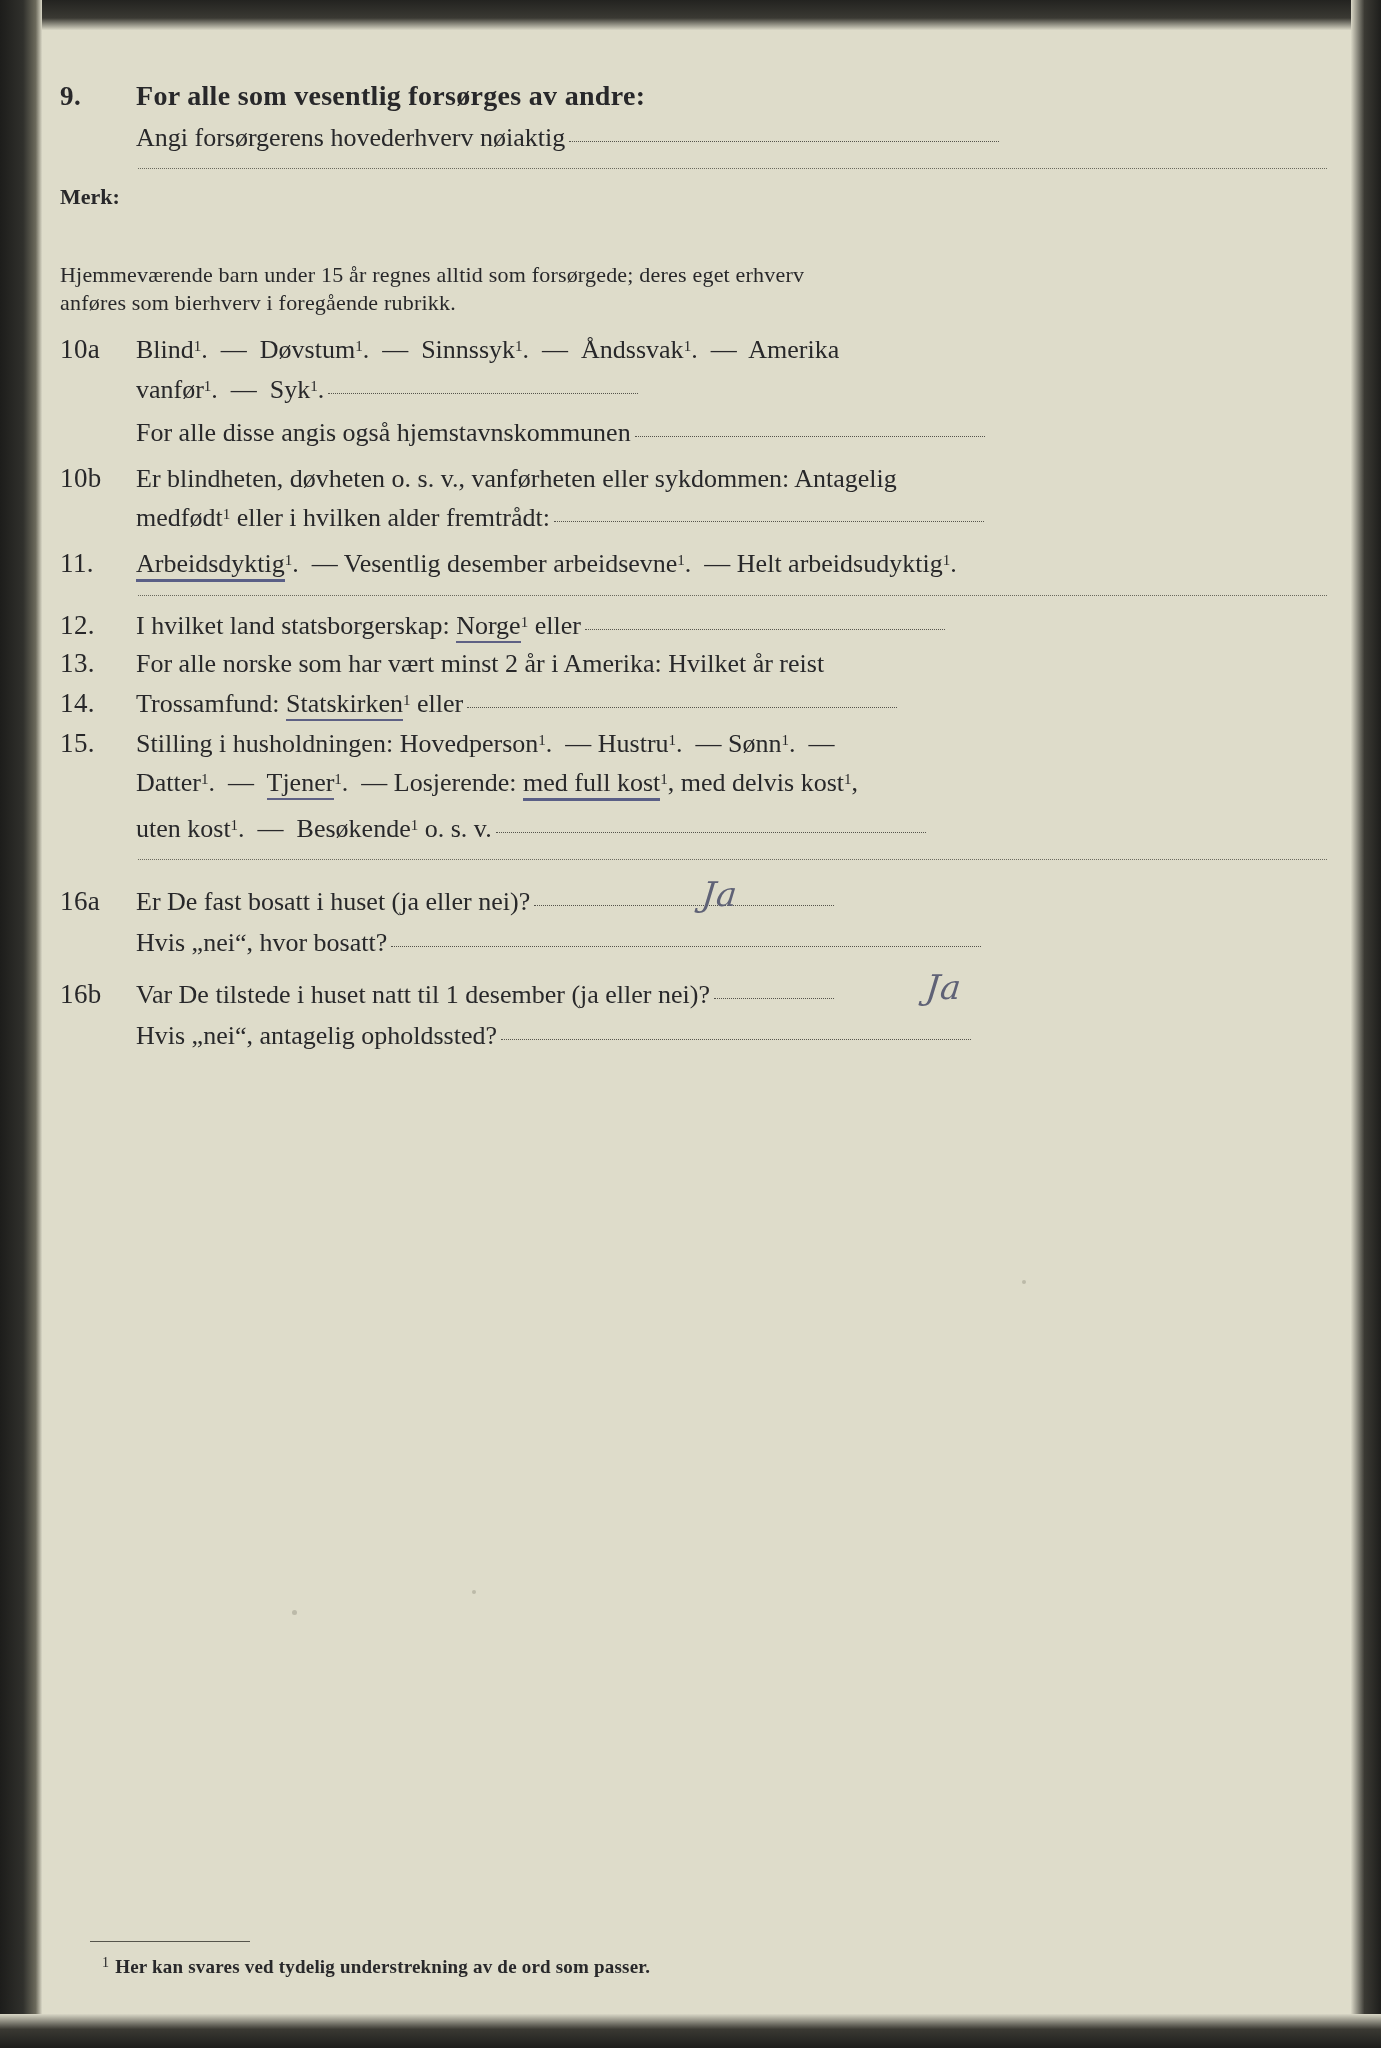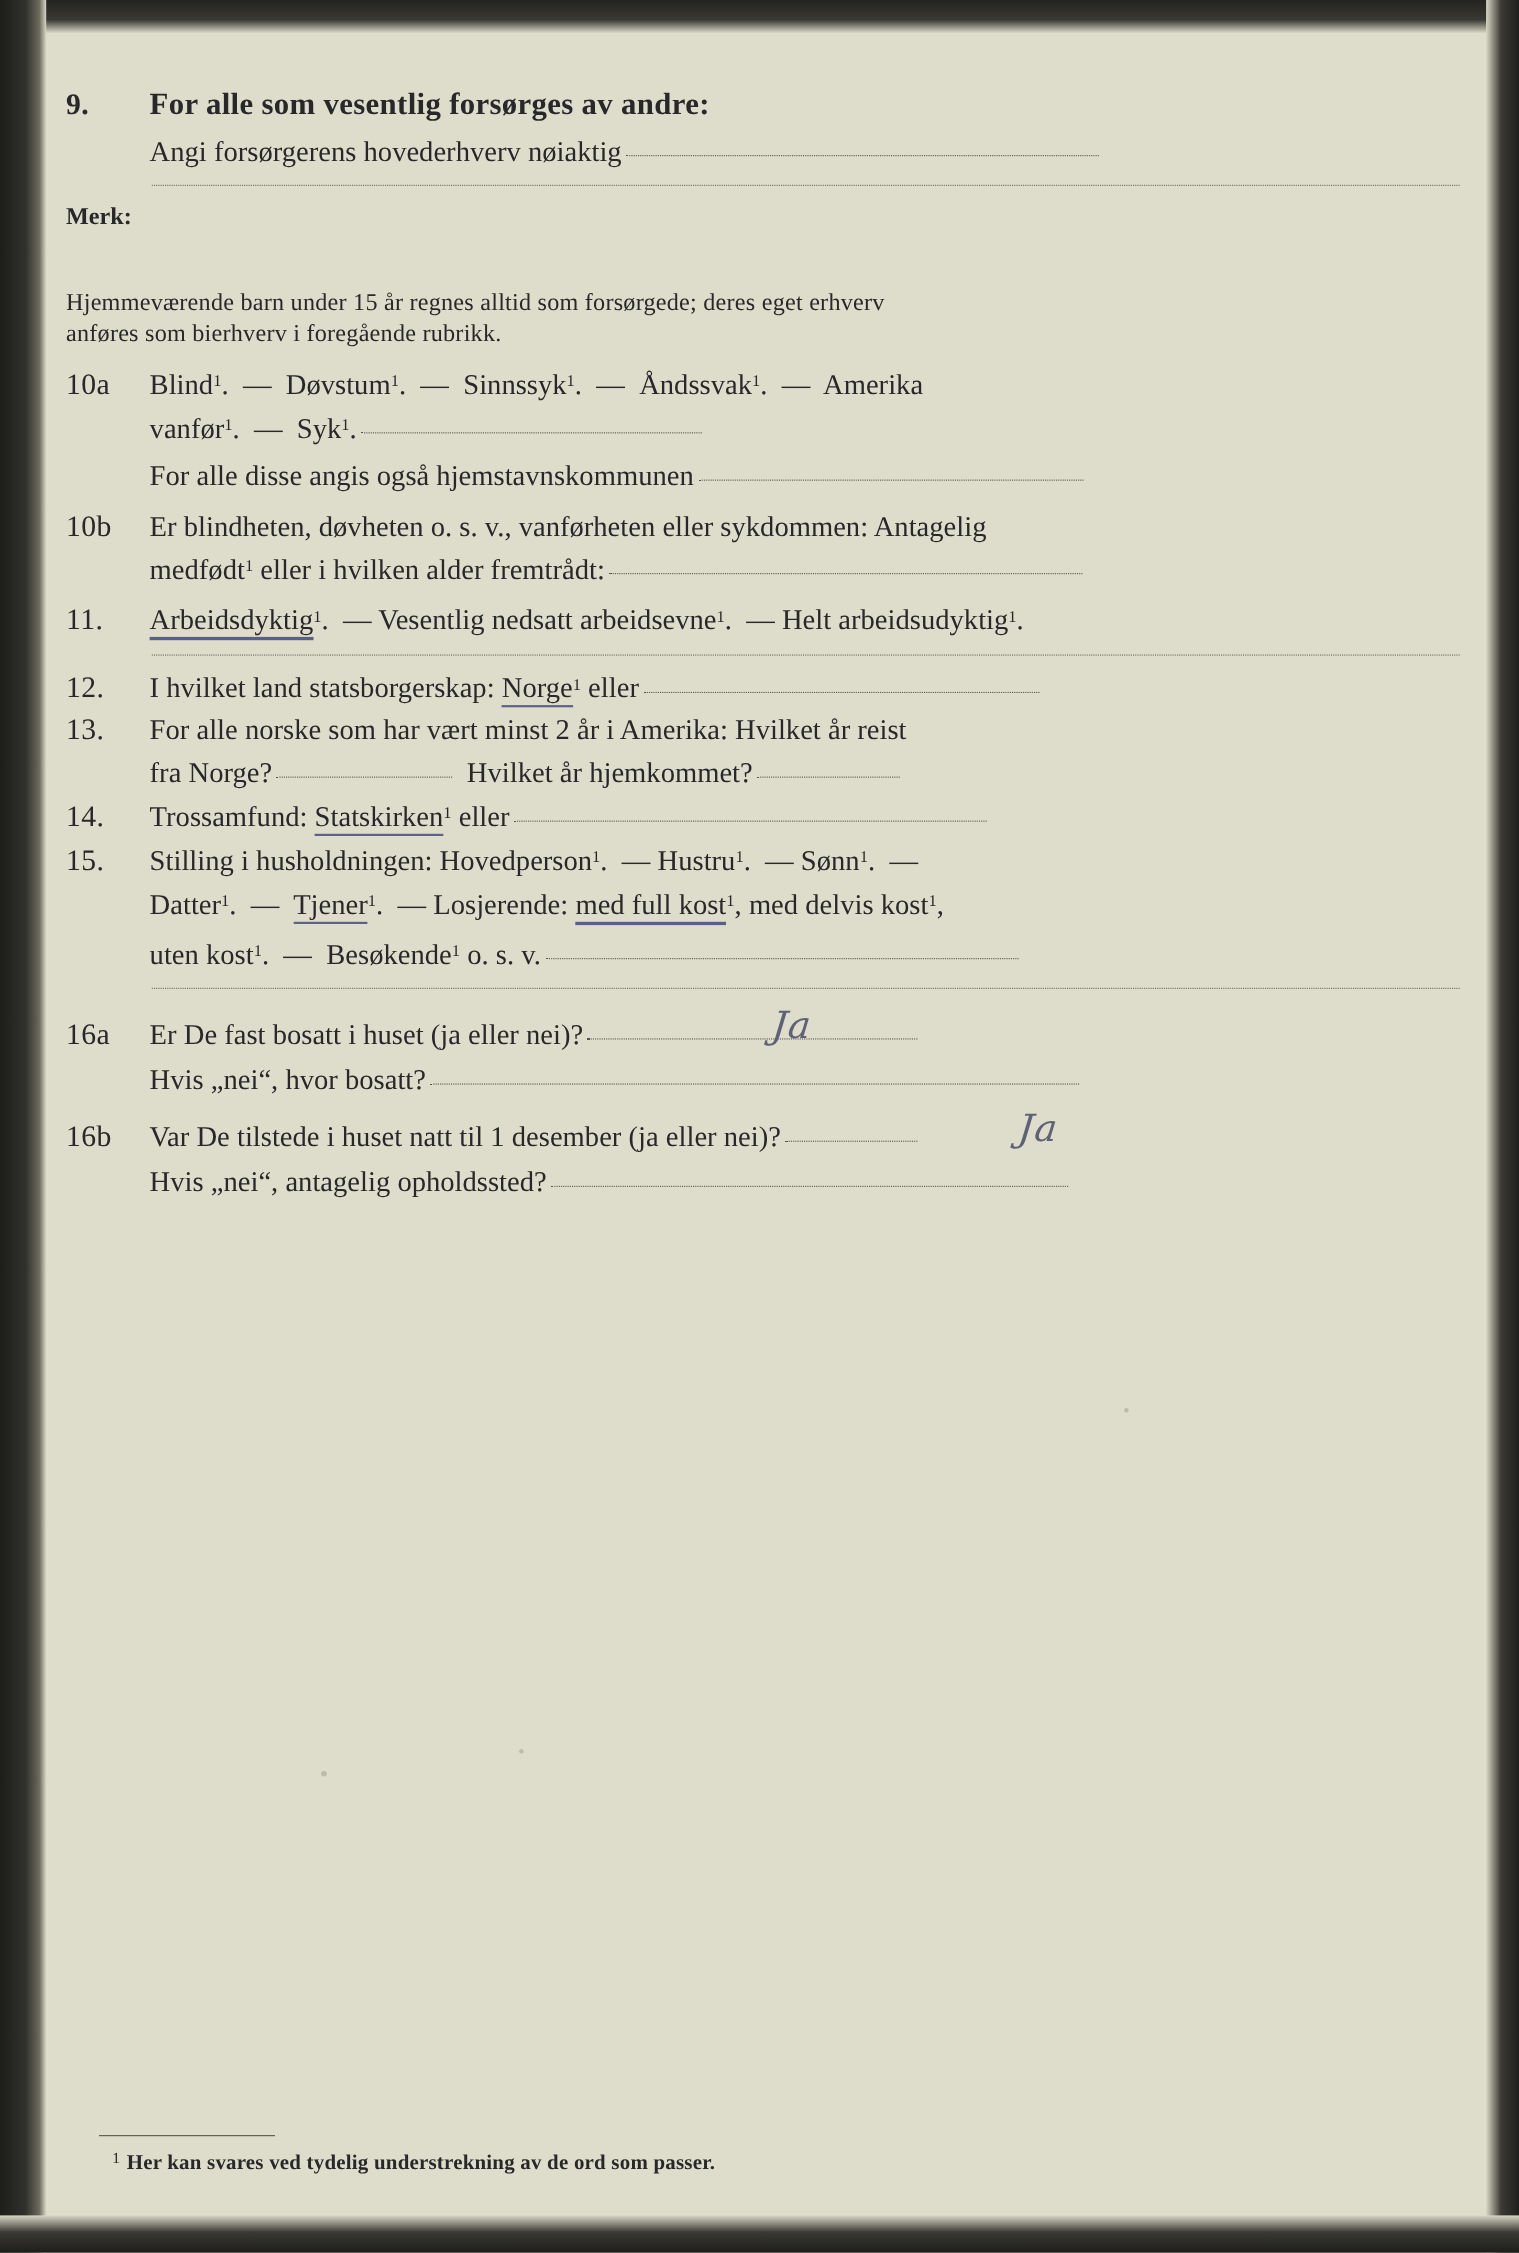--- a/index.html
+++ b/index.html
@@ -210,21 +210,21 @@
           </div>
         </div>
       </div>
 
       <div class="blk">
         <div class="row">
           <div class="num">11.</div>
           <div class="txt">
             <span class="u-underline">Arbeidsdyktig</span><span class="sup">1</span>.
             &nbsp;<span>—</span>
-            <span>Vesentlig nedsatt arbeidsevne</span><span class="sup">1</span>.
+            <span>Vesentlig desember arbeidsevne</span><span class="sup">1</span>.
             &nbsp;<span>—</span>
             <span>Helt arbeidsudyktig</span><span class="sup">1</span>.
           </div>
         </div>
       </div>
 
       <hr class="hr-dot">
 
       <div class="blk" style="margin-bottom:8px;">
         <div class="row">
@@ -234,27 +234,20 @@
             <span class="u-underline-thin">Norge</span><span class="sup">1</span>
             <span>eller</span><span class="fill" style="width:360px;"></span>
           </div>
         </div>
       </div>
 
       <div class="blk" style="margin-bottom:10px;">
         <div class="row">
           <div class="num">13.</div>
           <div class="txt">For alle norske som har vært minst 2 år i Amerika:  Hvilket år reist</div>
-        </div>
-        <div class="row" style="margin-top:10px;">
-          <div class="num"></div>
-          <div class="txt">
-            <span>fra Norge?</span><span class="fill" style="width:160px;"></span>
-            &nbsp;<span>Hvilket år hjemkommet?</span><span class="fill" style="width:130px;"></span>
-          </div>
         </div>
       </div>
 
       <div class="blk" style="margin-bottom:10px;">
         <div class="row">
           <div class="num">14.</div>
           <div class="txt">
             <span>Trossamfund:</span>
             <span class="u-underline-thin">Statskirken</span><span class="sup">1</span>
             <span>eller</span><span class="fill" style="width:430px;"></span>

